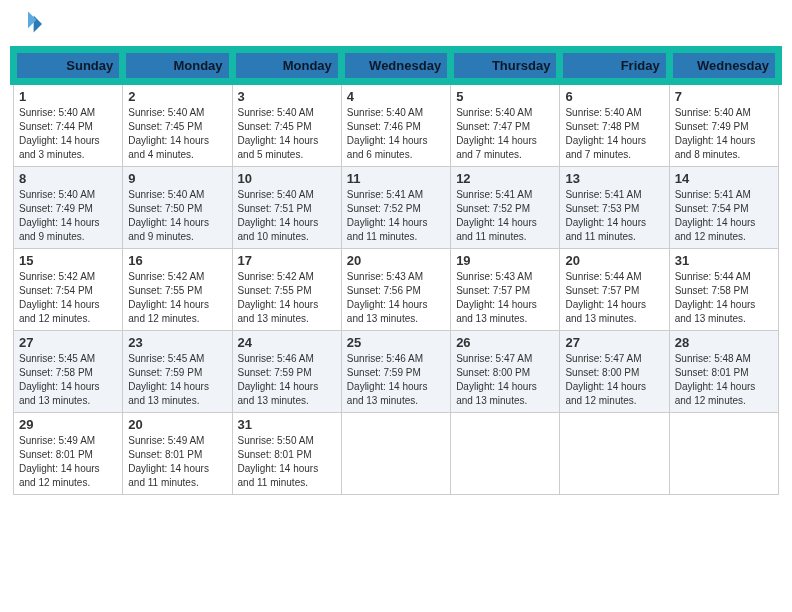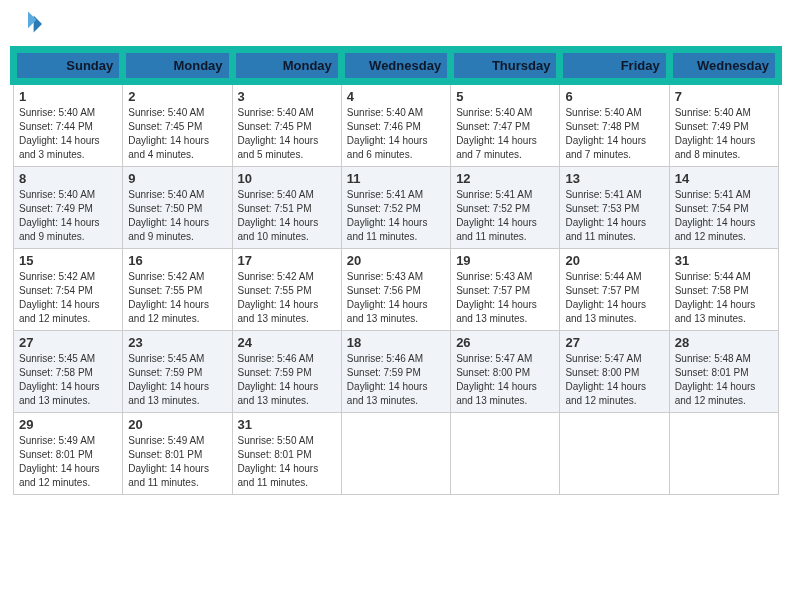--- a/index.html
+++ b/index.html
@@ -313,21 +313,21 @@
         </td>
         <td>
           <span class="day-num">24</span>
           <div class="day-info">
             Sunrise: 5:46 AM<br>
             Sunset: 7:59 PM<br>
             Daylight: 14 hours and 13 minutes.
           </div>
         </td>
         <td>
-          <span class="day-num">18</span>
+          <span class="day-num">25</span>
           <div class="day-info">
             Sunrise: 5:46 AM<br>
             Sunset: 7:59 PM<br>
             Daylight: 14 hours and 13 minutes.
           </div>
         </td>
         <td>
           <span class="day-num">26</span>
           <div class="day-info">
             Sunrise: 5:47 AM<br>

